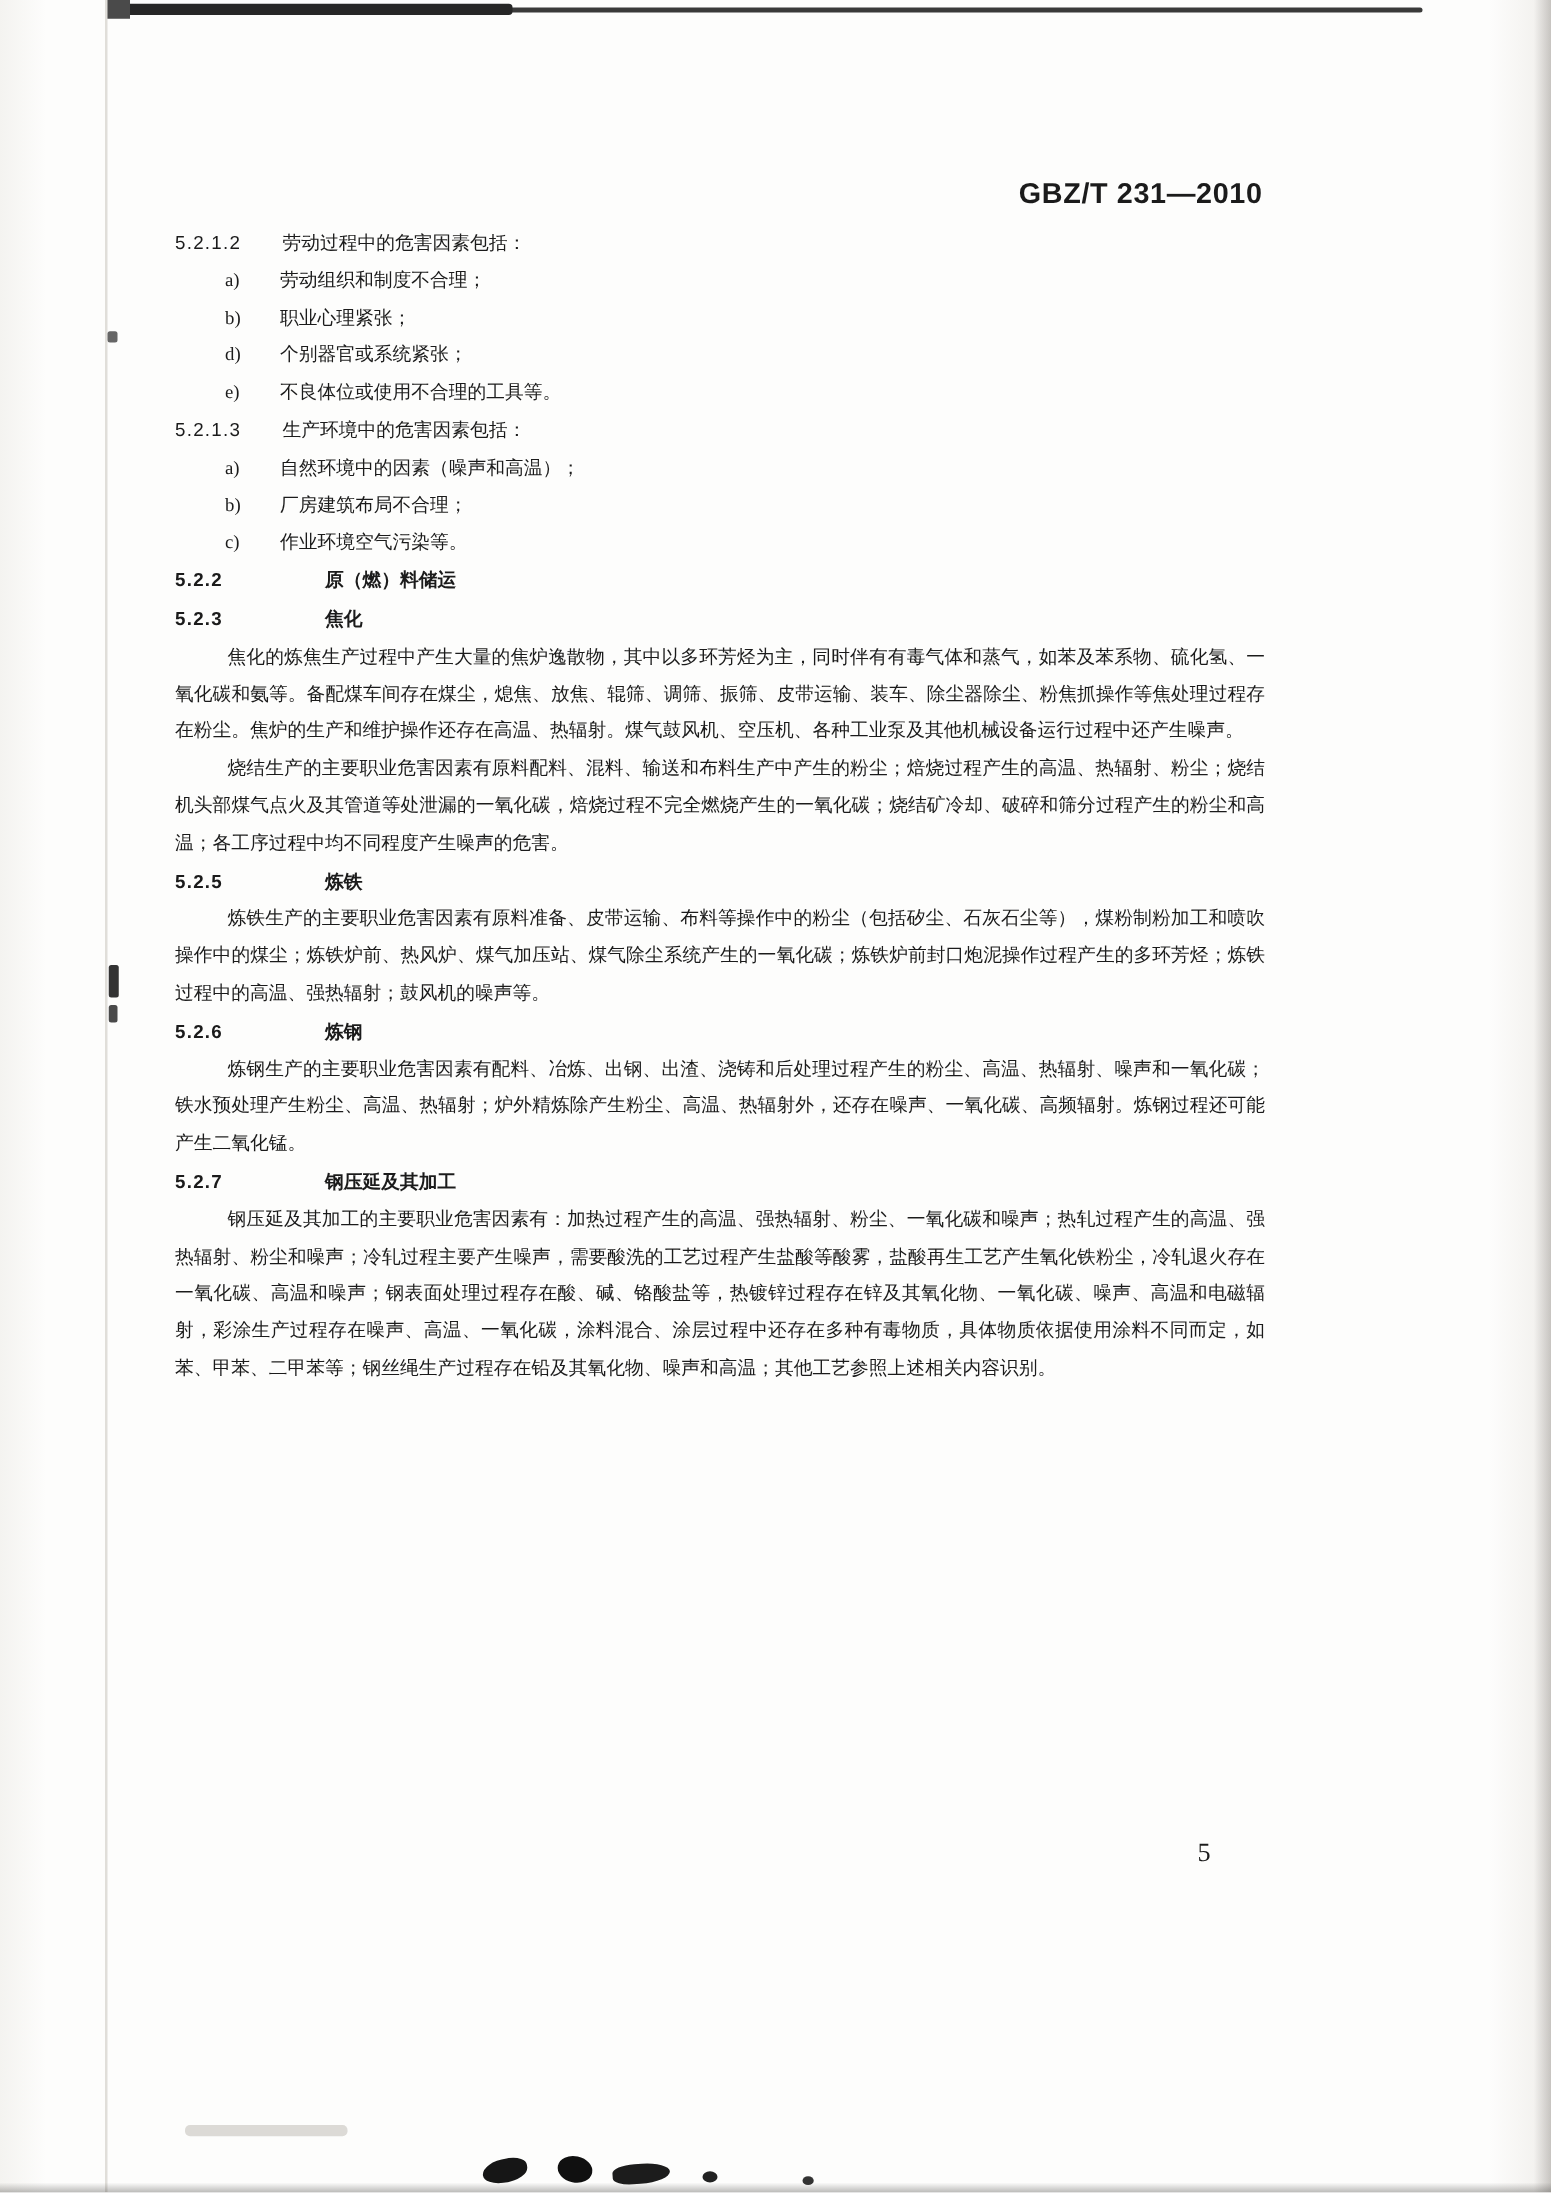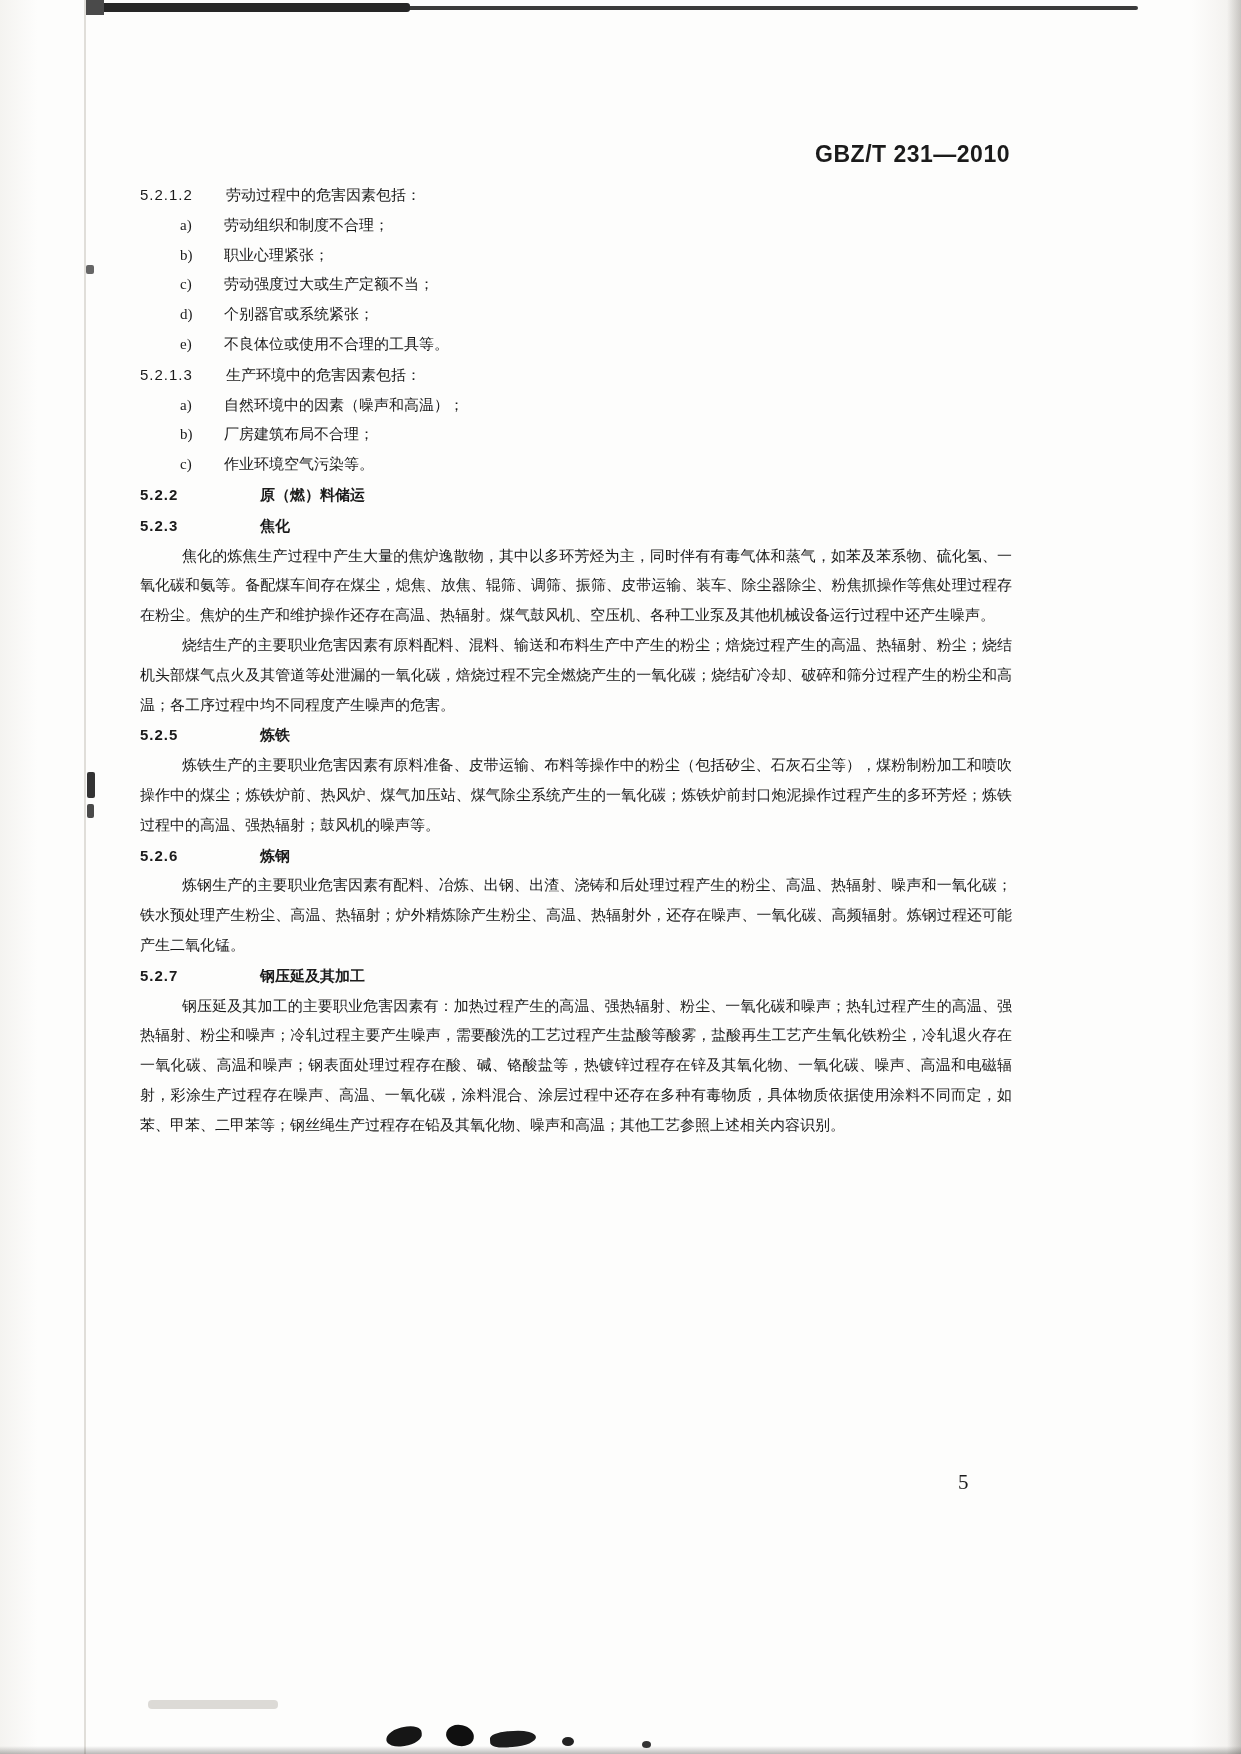--- a/index.html
+++ b/index.html
@@ -100,21 +100,20 @@
   <div class="art art-blob5"></div>
   <div class="art art-bottom-edge"></div>
 
   <div class="doc-header">GBZ/T 231—2010</div>
 
   <div class="content">
 
     <p class="clause"><span class="num">5.2.1.2</span><span class="ctext">劳动过程中的危害因素包括：</span></p>
     <p class="li"><span class="lbl">a)</span><span>劳动组织和制度不合理；</span></p>
     <p class="li"><span class="lbl">b)</span><span>职业心理紧张；</span></p>
-    <p class="li"><span class="lbl">c)</span><span>劳动强度过大或生产定额不当；</span></p>
     <p class="li"><span class="lbl">d)</span><span>个别器官或系统紧张；</span></p>
     <p class="li"><span class="lbl">e)</span><span>不良体位或使用不合理的工具等。</span></p>
 
     <p class="clause"><span class="num">5.2.1.3</span><span class="ctext">生产环境中的危害因素包括：</span></p>
     <p class="li"><span class="lbl">a)</span><span>自然环境中的因素（噪声和高温）；</span></p>
     <p class="li"><span class="lbl">b)</span><span>厂房建筑布局不合理；</span></p>
     <p class="li"><span class="lbl">c)</span><span>作业环境空气污染等。</span></p>
 
 
     <p class="heading"><span class="num">5.2.2</span><span class="htitle">原（燃）料储运</span></p>

